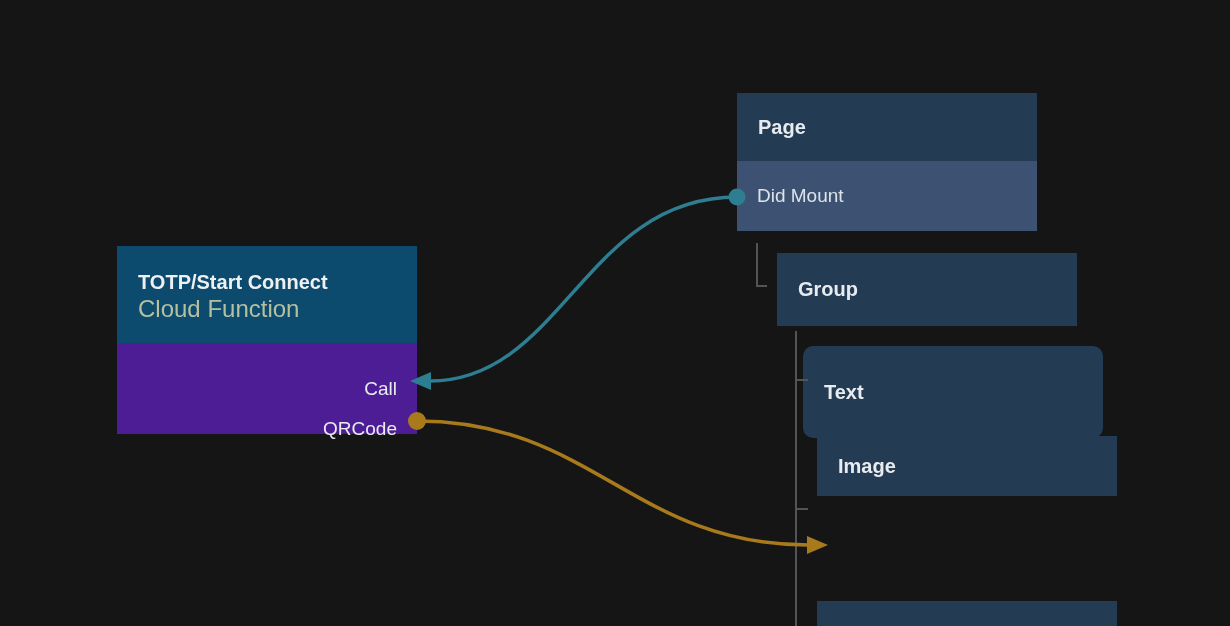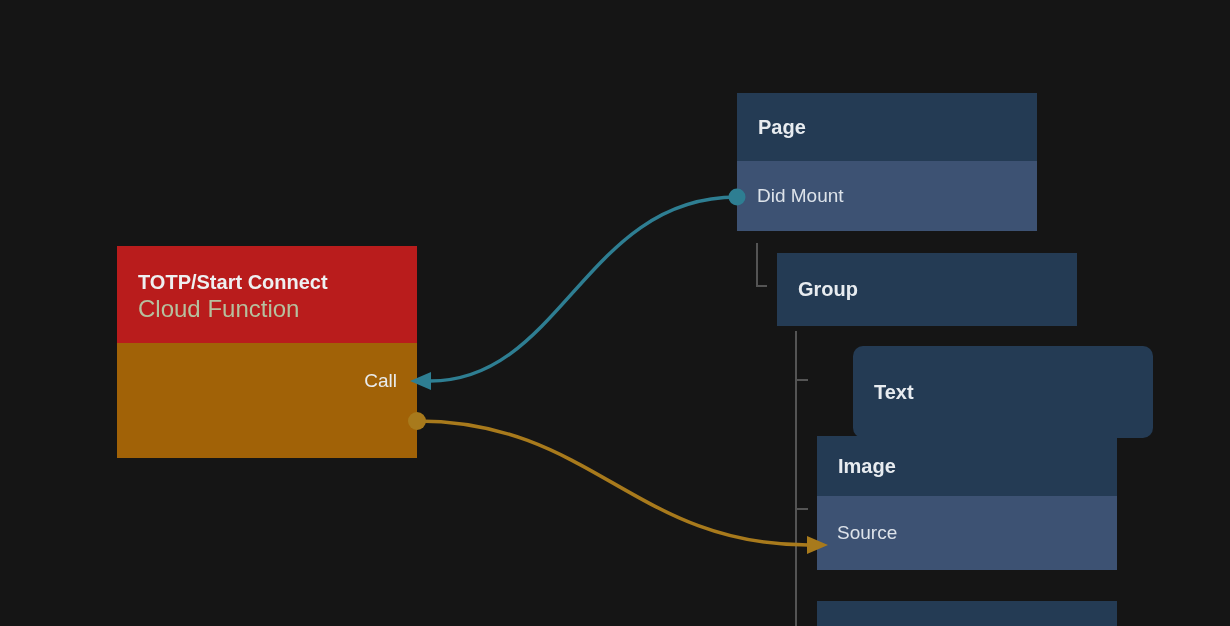--- a/index.html
+++ b/index.html
@@ -10,47 +10,47 @@
     background: #151515;
     overflow: hidden;
     font-family: "Liberation Sans", sans-serif;
     -webkit-font-smoothing: antialiased;
   }
   .node { position: absolute; box-sizing: border-box; }
 
   
   .cf-node { left: 117px; top: 246px; width: 300px; height: 212px; }
   .cf-header {
-    height: 97px; background: #b91c1c; box-sizing: border-box;
+    height: 97px; background: #0c4a6e; box-sizing: border-box;
     padding: 22px 0 1px 21px;
   }
   .cf-title { color: #eef0f1; font-size: 20px; font-weight: 700; line-height: 28px; }
   .cf-subtitle { color: #b6c09e; font-size: 24px; font-weight: 400; line-height: 26px; }
-  .cf-body { height: 115px; background: #a16207; box-sizing: border-box; padding-top: 18px; }
+  .cf-body { height: 91px; background: #4c1d95; box-sizing: border-box; padding-top: 26px; }
   .cf-port {
     height: 40px; display: flex; align-items: center; justify-content: flex-end;
     padding-right: 20px; color: #e9ecee; font-size: 19px; cursor: pointer;
   }
 
   
   .blue { background: #243b54; }
   .blue-header {
     display: flex; align-items: center; padding-left: 21px;
     color: #e8ecf0; font-size: 20px; font-weight: 600; box-sizing: border-box;
   }
   .blue-row {
     display: flex; align-items: center; padding-left: 20px;
     background: #3d5273; color: #dde3ea; font-size: 19px; font-weight: 400;
     box-sizing: border-box;
   }
   .page-node   { left: 737px; top: 93px;  width: 300px; }
   .page-header { height: 68px; }
   .page-row    { height: 70px; }
   .group-node  { left: 777px; top: 253px; width: 300px; height: 73px; }
-  .text-node   { left: 853px; top: 346px; width: 300px; height: 92px; border-radius: 10px; }
+  .text-node   { left: 803px; top: 346px; width: 300px; height: 92px; border-radius: 10px; }
   .image-node  { left: 817px; top: 436px; width: 300px; }
   .image-header{ height: 60px; }
   .image-row   { height: 74px; }
   .partial-node{ left: 817px; top: 601px; width: 300px; height: 60px; }
 
   .overlay {
     position: absolute; left: 0; top: 0; width: 1230px; height: 626px;
     pointer-events: none; z-index: 5;
   }
   .edge-path { pointer-events: auto; cursor: pointer; }
@@ -60,20 +60,21 @@
 
 <div class="canvas">
 
   <div class="node cf-node">
     <div class="cf-header">
       <div class="cf-title">TOTP/Start Connect</div>
       <div class="cf-subtitle">Cloud Function</div>
     </div>
     <div class="cf-body">
       <div class="cf-port">Call</div>
+      <div class="cf-port">QRCode</div>
     </div>
   </div>
 
   <div class="node page-node">
     <div class="blue-header blue page-header">
       <span>Page</span>
     </div>
     <div class="blue-row page-row">
       <span>Did Mount</span>
     </div>
@@ -84,23 +85,20 @@
   </div>
 
   <div class="node blue blue-header text-node">
     <span>Text</span>
   </div>
 
   <div class="node image-node">
     <div class="blue-header blue image-header">
       <span>Image</span>
     </div>
-    <div class="blue-row image-row">
-      <span>Source</span>
-    </div>
   </div>
 
   <div class="node blue partial-node"></div>
 
   <svg class="overlay" width="1230" height="626" viewBox="0 0 1230 626">
 
     <path d="M757,243 V286 H767" fill="none" stroke-width="2" stroke="#545454"></path>
     <path d="M796,331 V626" fill="none" stroke-width="2" stroke="#545454"></path>
     <path d="M796,380 H808" fill="none" stroke-width="2" stroke="#545454"></path>
     <path d="M796,509 H808" fill="none" stroke-width="2" stroke="#545454"></path>

